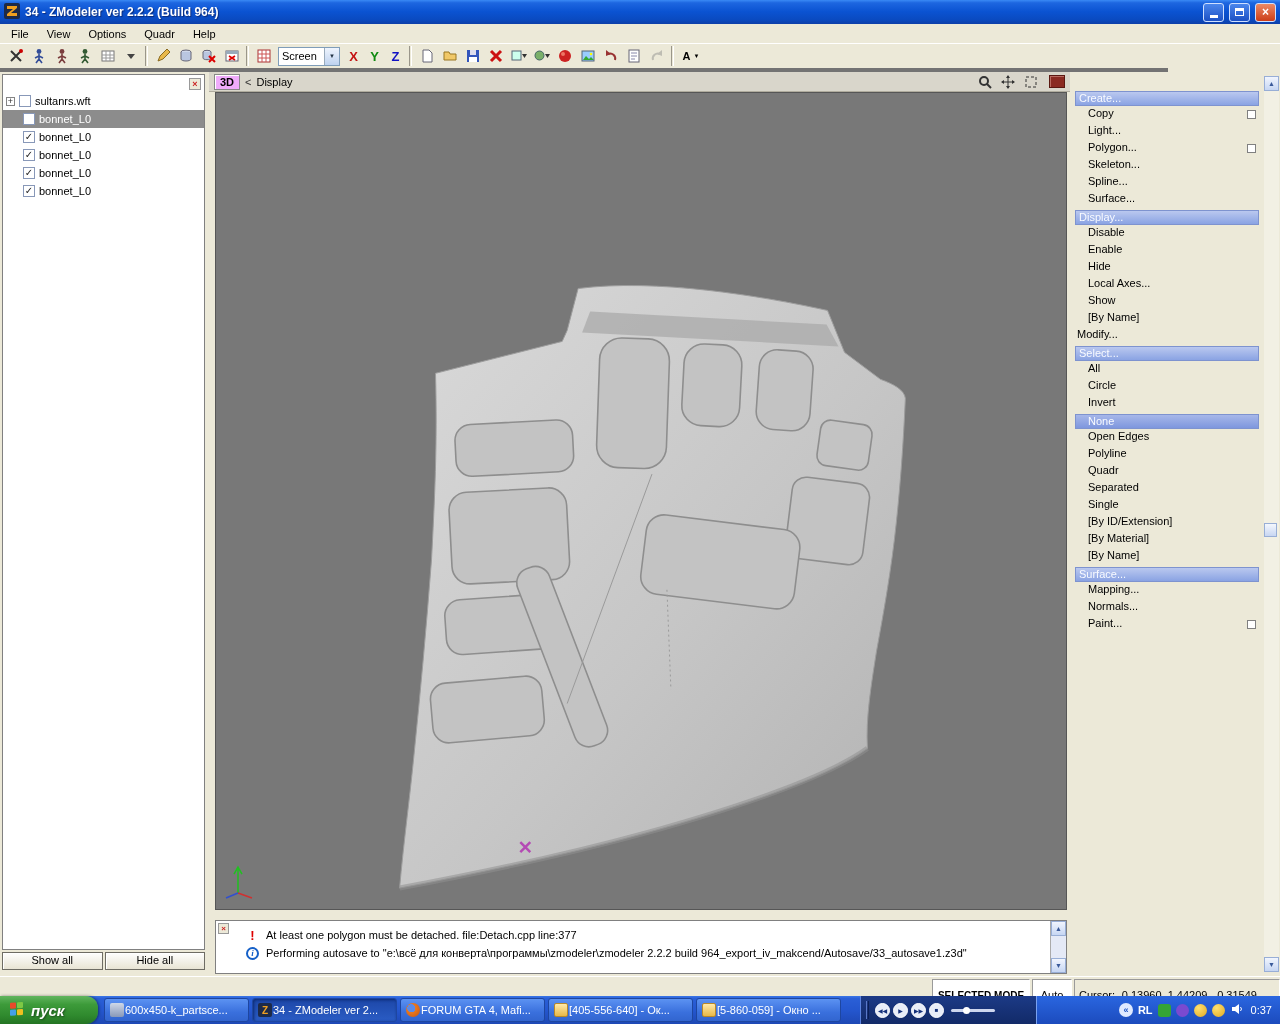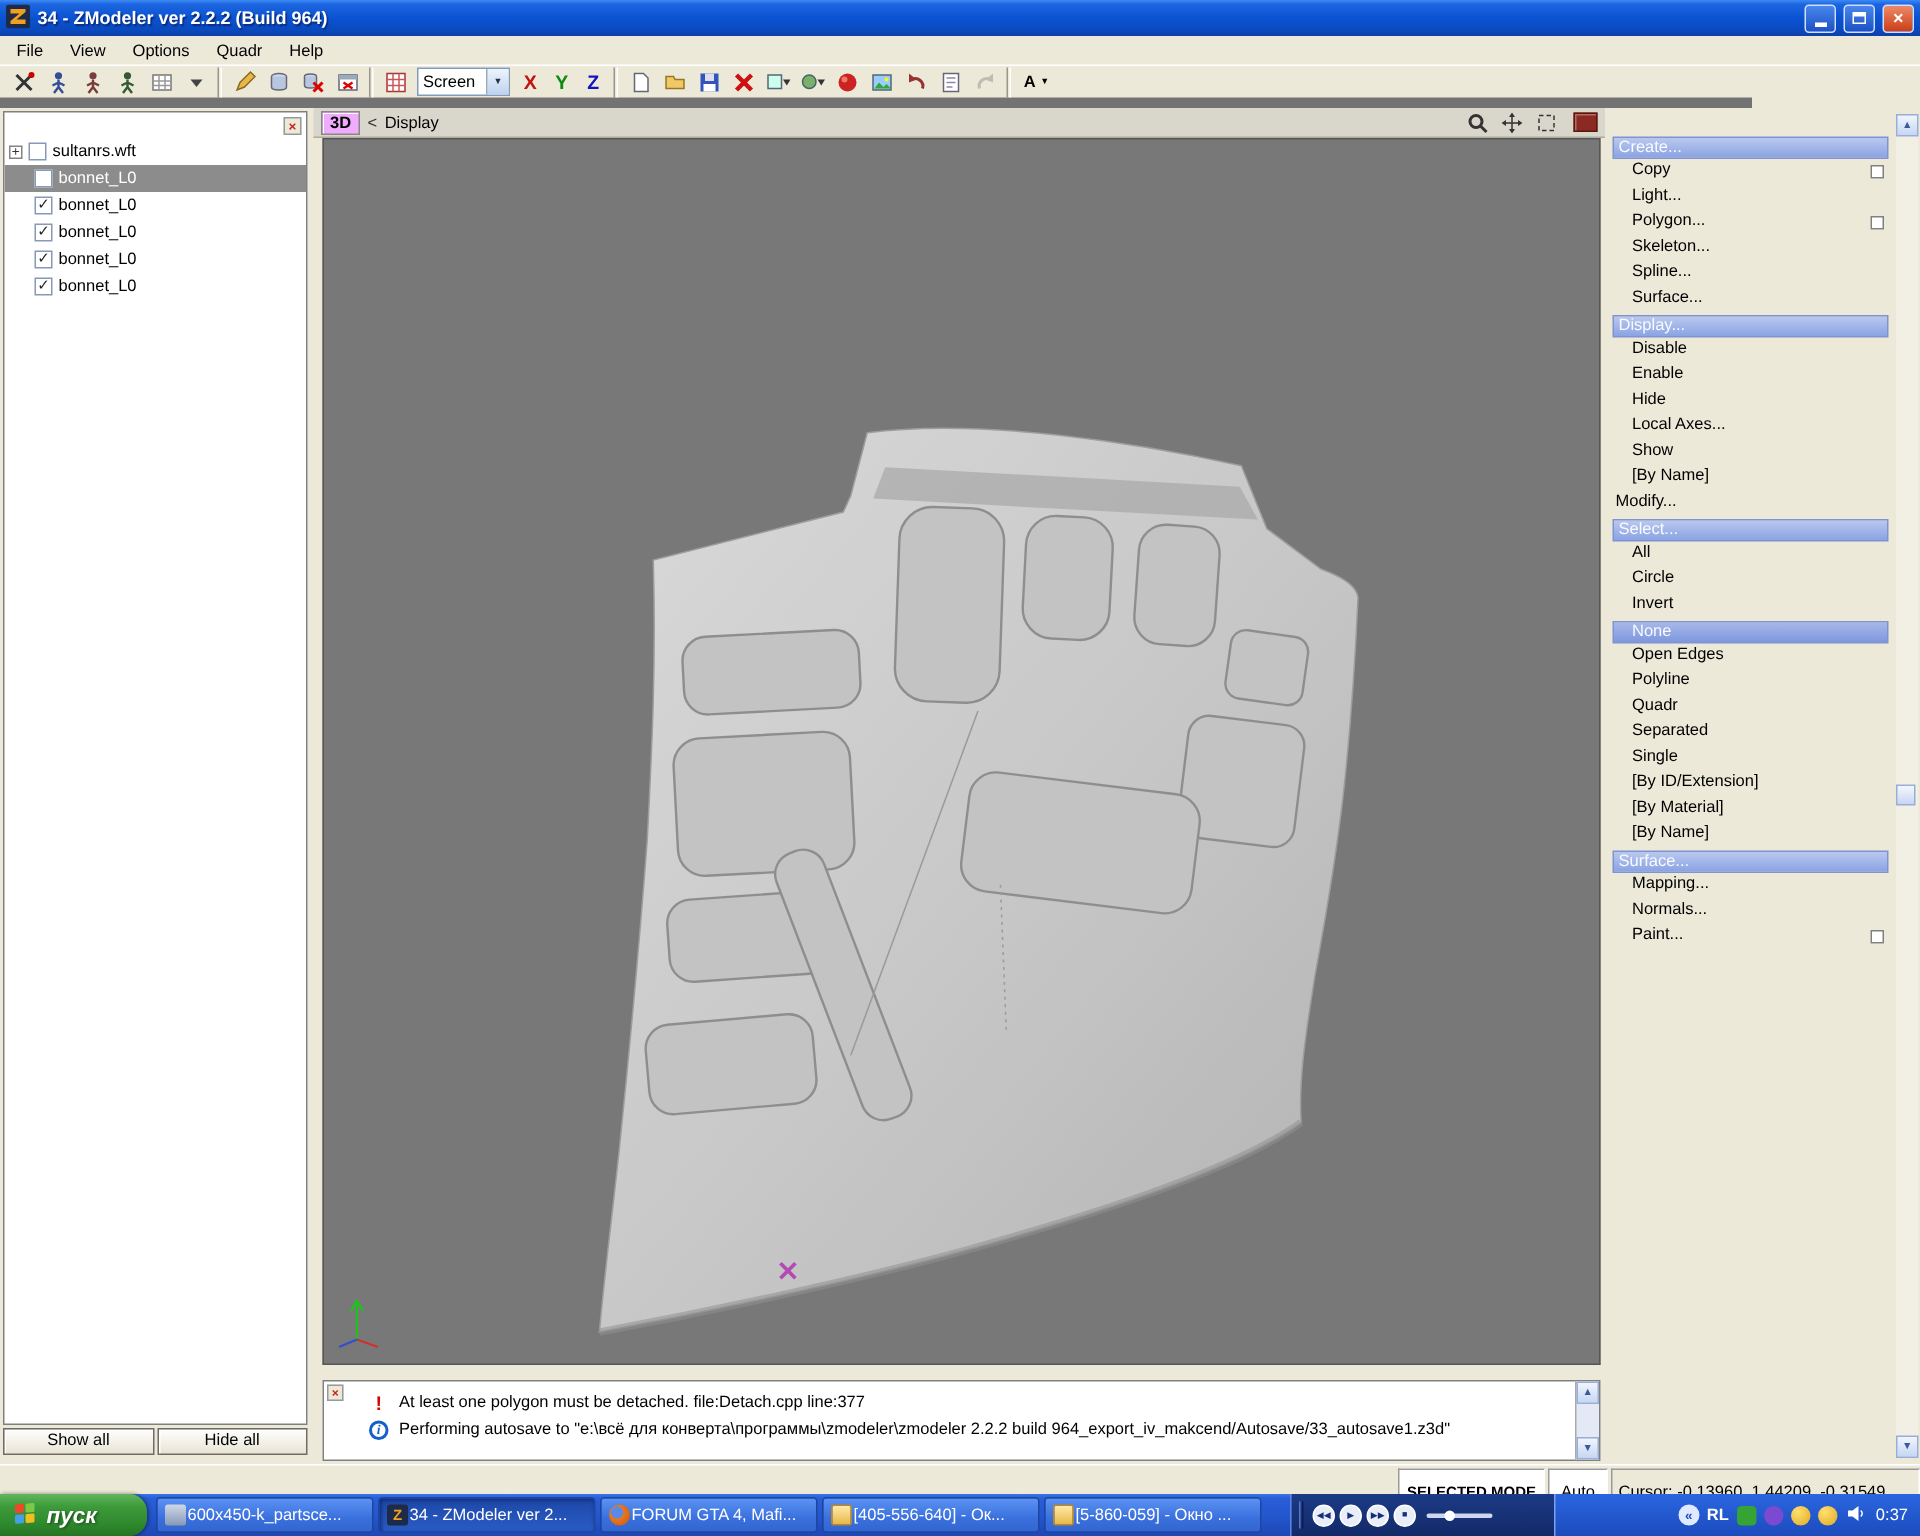--- a/index.html
+++ b/index.html
@@ -11,21 +11,21 @@
 .title-text{color:#fff;font-weight:bold;font-size:12px;text-shadow:1px 1px 1px #0a2a78;flex:1;white-space:nowrap}
 .wbtn{width:21px;height:19px;border-radius:3px;border:1px solid #cfe0ff;display:flex;align-items:center;justify-content:center;color:#fff;font-weight:bold;font-size:12px}
 .wbtn.minb,.wbtn.maxb{background:linear-gradient(180deg,#4a86ec,#1c51c4)}
 .wbtn.closeb{background:linear-gradient(180deg,#ec8a66,#cc3d18)}
 .glyph-min{width:8px;height:3px;background:#fff;margin-top:9px}
 .glyph-max{width:9px;height:8px;border:1px solid #fff;border-top-width:3px}
 
 
 .menubar{position:absolute;left:0;top:24px;width:1280px;height:20px;background:#ECE9D8;display:flex;align-items:center;padding-left:2px;border-bottom:1px solid #fff}
 .menu-item{padding:2px 9px;cursor:default}
-.toolbar{position:absolute;left:0;top:44px;width:1168px;height:28px;background:#ECE9D8;display:flex;align-items:center;padding-left:4px;border-bottom:7px solid #737373}
+.toolbar{position:absolute;left:0;top:44px;width:1168px;height:28px;background:#ECE9D8;display:flex;align-items:center;padding-left:4px;border-bottom:4px solid #737373}
 .tbtn{width:23px;height:22px;display:flex;align-items:center;justify-content:center}
 .tbtn.disabled{opacity:.45}
 .tsep{width:3px;height:20px;border-left:1px solid #9a968a;border-right:1px solid #fff;margin:0 3px}
 .combo{width:62px;height:19px;background:#fff;border:1px solid #7f9db9;display:flex;align-items:center;margin:0 3px}
 .combo-text{flex:1;padding-left:3px}
 .combo-arrow{width:15px;height:17px;background:linear-gradient(#eef4fd,#bed2ef);border-left:1px solid #9ab;display:flex;align-items:center;justify-content:center;font-size:6px;color:#234}
 .axis-btn{width:21px;height:21px;display:flex;align-items:center;justify-content:center;font-weight:bold;font-size:13px}
 .ax-x{color:#c41212}.ax-y{color:#0f8a0f}.ax-z{color:#1212c4}
 .font-btn{width:28px;height:21px;display:flex;align-items:center;justify-content:center;font-weight:bold;gap:3px}
 .font-btn .dd{font-size:6px}

